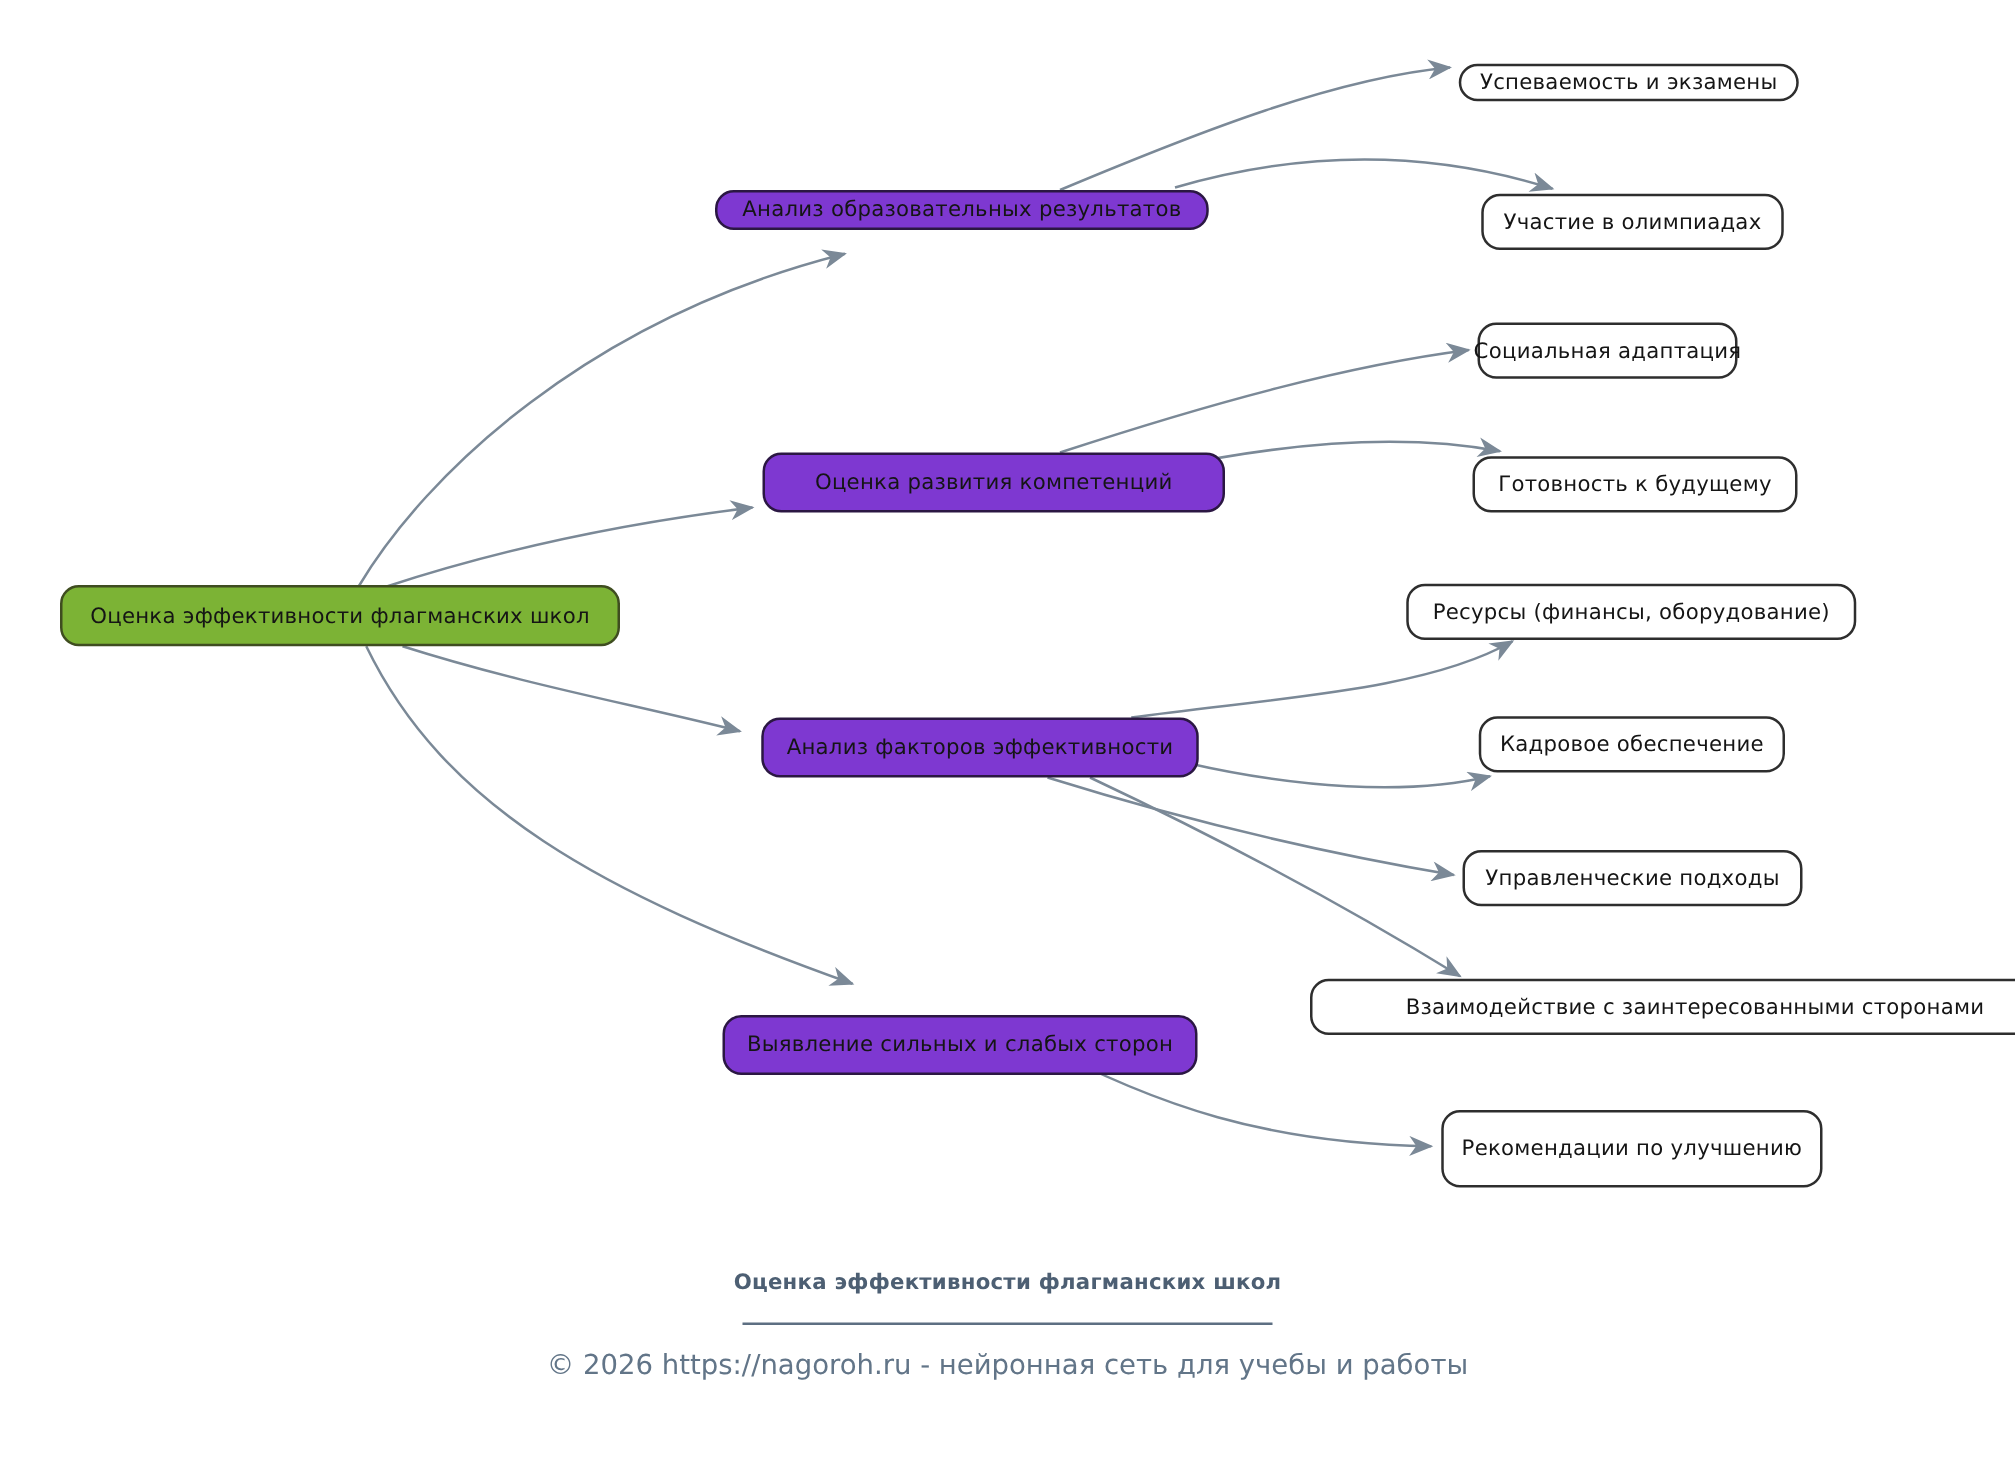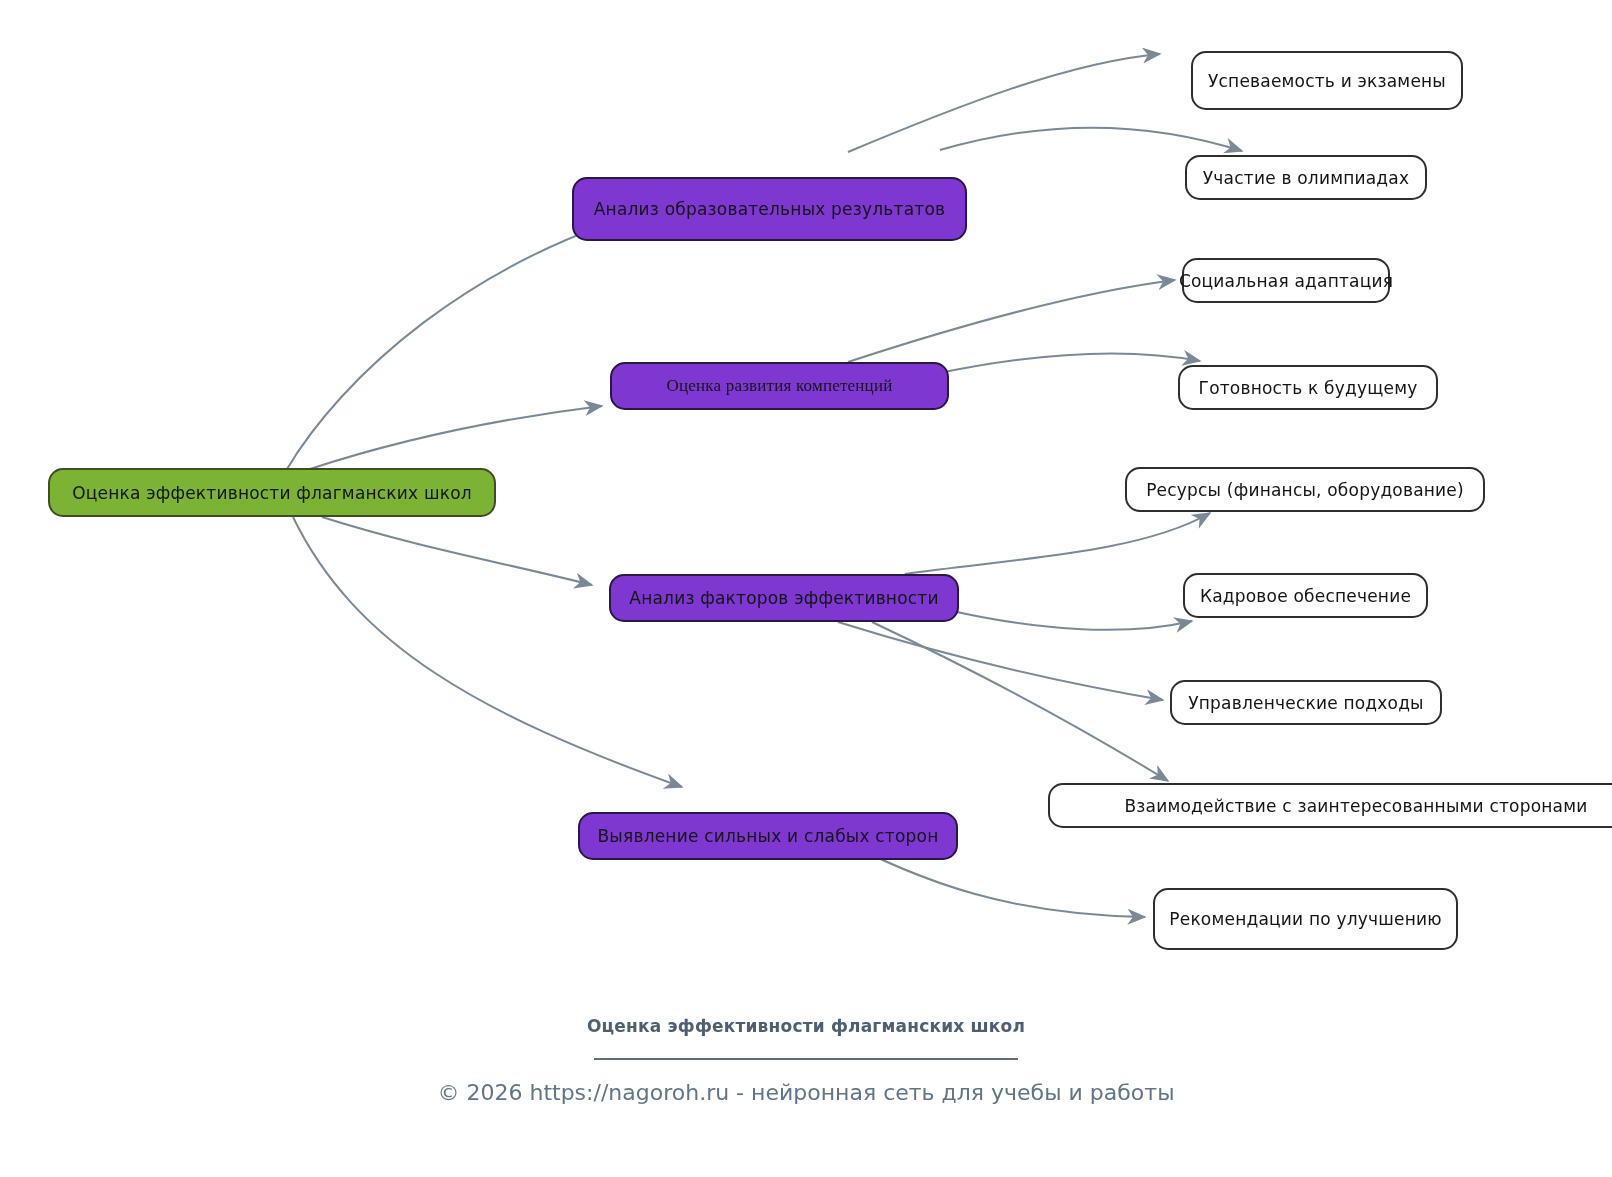--- a/index.html
+++ b/index.html
@@ -48,26 +48,26 @@
     <path class="edge" marker-end="url(#arrow)" d="M 935 374 C 1040 352, 1130 348, 1200 361"></path>
     <path class="edge" marker-end="url(#arrow)" d="M 905 574 C 1020 558, 1140 553, 1210 513"></path>
     <path class="edge" marker-end="url(#arrow)" d="M 948 610 C 1035 630, 1125 637, 1192 621"></path>
     <path class="edge" marker-end="url(#arrow)" d="M 838 622 C 960 660, 1068 684, 1163 700"></path>
     <path class="edge" marker-end="url(#arrow)" d="M 872 622 C 995 680, 1090 733, 1168 781"></path>
     <path class="edge" marker-end="url(#arrow)" d="M 828 833 C 925 885, 1015 915, 1145 917"></path>
   </svg>
 
   <div class="node root-node" style="left:48px;top:468px;width:448px;height:49px;">Оценка эффективности флагманских школ</div>
 
-  <div class="node branch-node" style="left:572px;top:152px;width:395px;height:64px;margin-top:25px;">Анализ образовательных результатов</div>
-  <div class="node branch-node" style="left:610px;top:362px;width:339px;height:48px;font-family:Liberation Serif, serif;">Оценка развития компетенций</div>
+  <div class="node branch-node" style="left:572px;top:152px;width:395px;height:32px;">Анализ образовательных результатов</div>
+  <div class="node branch-node" style="left:610px;top:362px;width:370px;height:48px;">Оценка развития компетенций</div>
   <div class="node branch-node" style="left:598px;top:574px;width:350px;height:48px;margin-left:11px;">Анализ факторов эффективности</div>
   <div class="node branch-node" style="left:578px;top:812px;width:380px;height:48px;">Выявление сильных и слабых сторон</div>
 
-  <div class="node leaf-node" style="left:1167px;top:51px;width:272px;height:59px;margin-left:24px;">Успеваемость и экзамены</div>
+  <div class="node leaf-node" style="left:1167px;top:51px;width:272px;height:30px;">Успеваемость и экзамены</div>
   <div class="node leaf-node" style="left:1185px;top:155px;width:242px;height:45px;">Участие в олимпиадах</div>
   <div class="node leaf-node" style="left:1182px;top:258px;width:208px;height:45px;">Социальная адаптация</div>
   <div class="node leaf-node" style="left:1178px;top:365px;width:260px;height:45px;">Готовность к будущему</div>
   <div class="node leaf-node" style="left:1125px;top:467px;width:360px;height:45px;">Ресурсы (финансы, оборудование)</div>
   <div class="node leaf-node" style="left:1183px;top:573px;width:245px;height:45px;">Кадровое обеспечение</div>
   <div class="node leaf-node" style="left:1170px;top:680px;width:272px;height:45px;">Управленческие подходы</div>
   <div class="node leaf-node" style="left:1048px;top:783px;width:616px;height:45px;">Взаимодействие с заинтересованными сторонами</div>
   <div class="node leaf-node" style="left:1153px;top:888px;width:305px;height:62px;">Рекомендации по улучшению</div>
 
   <div class="footer-title">Оценка эффективности флагманских школ</div>

